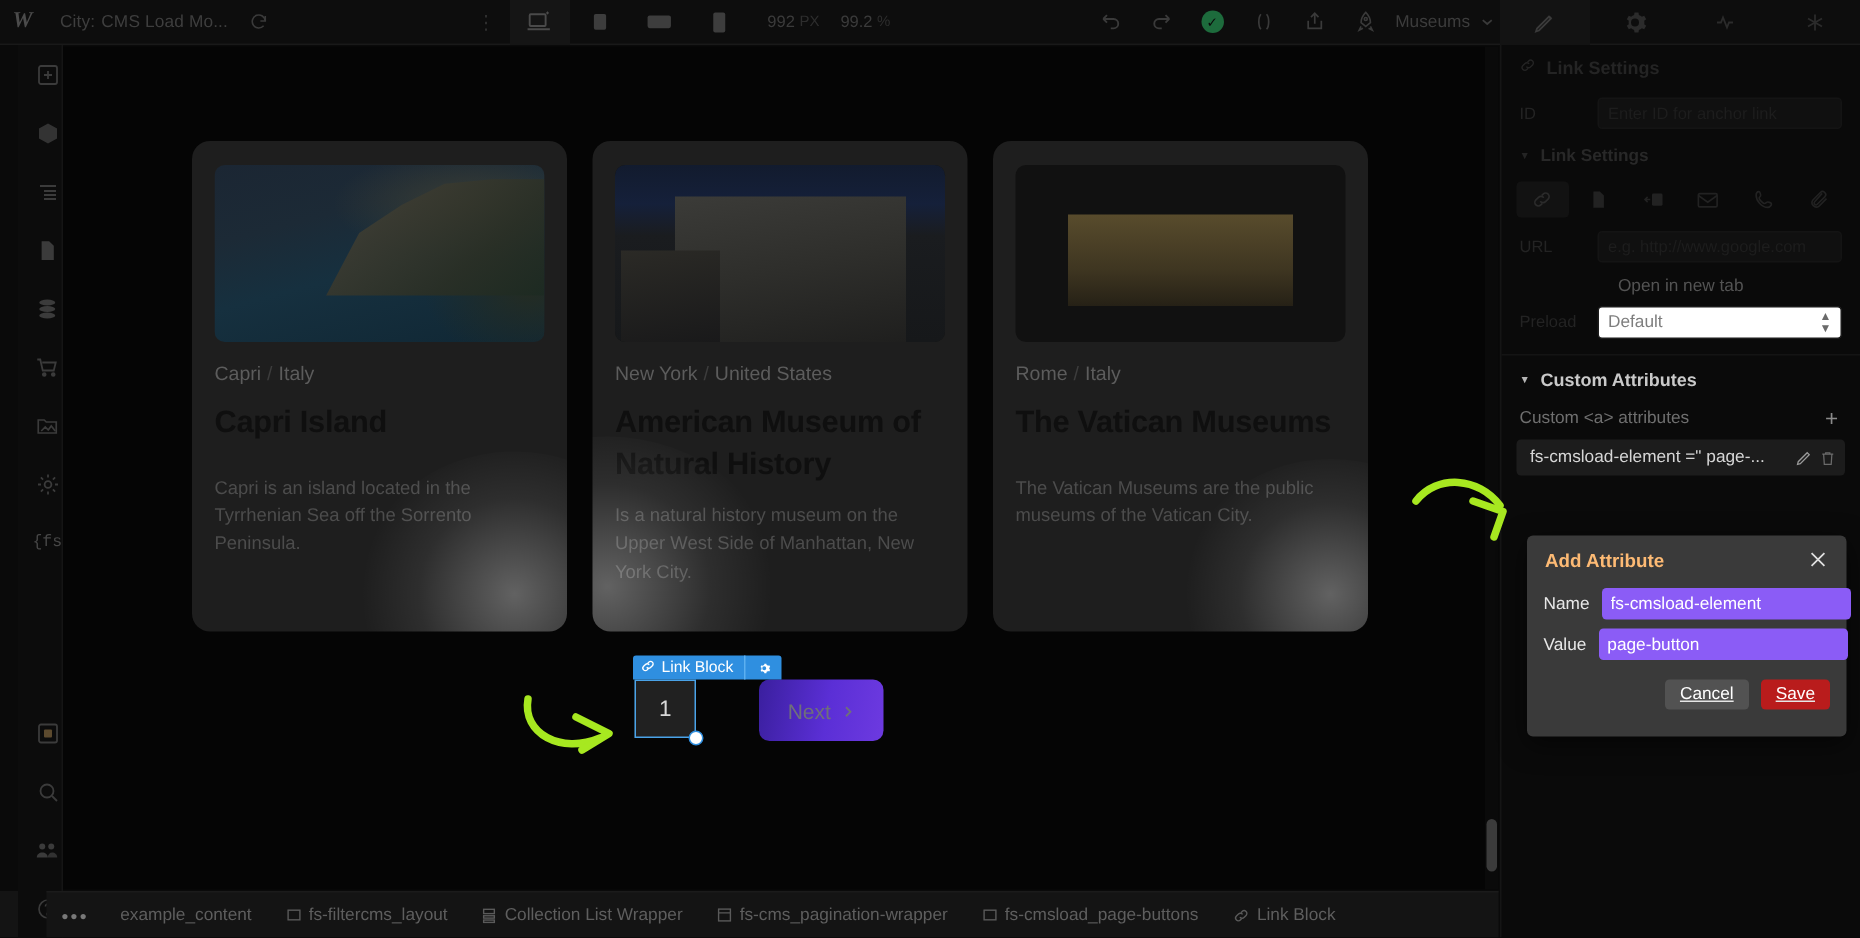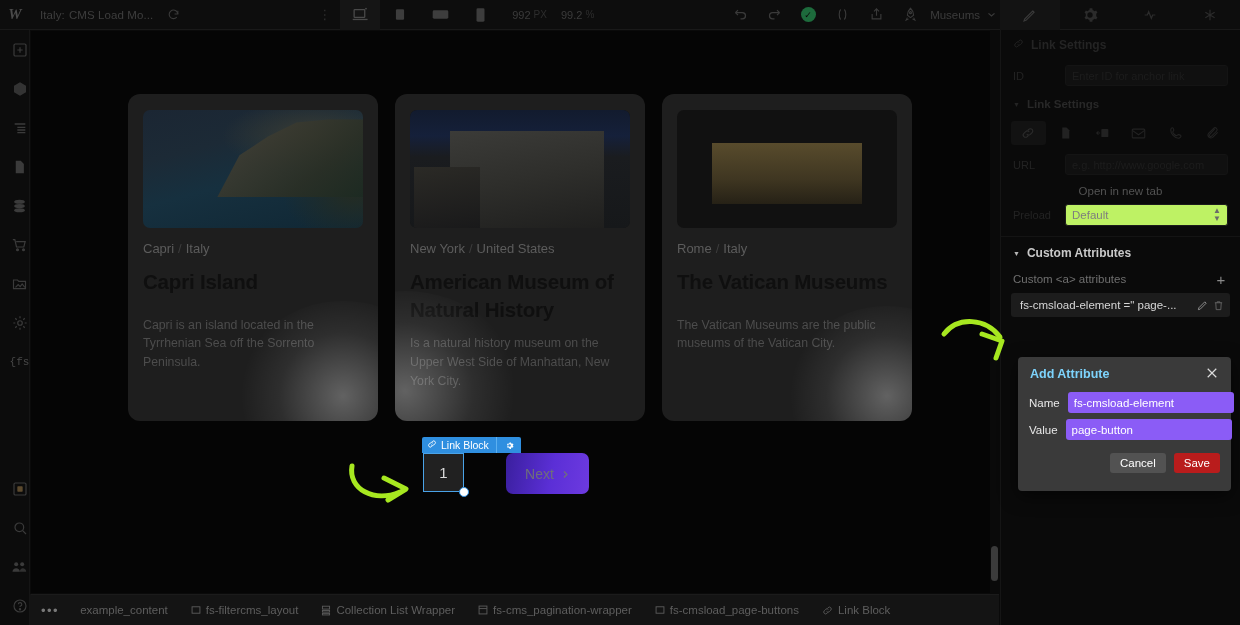--- a/index.html
+++ b/index.html
@@ -49,21 +49,21 @@
   .publish-txt{ font-size:11.5px; color:#3c3c3c; margin-left:2px;}
   .tb-right-panelicons{ display:flex; align-items:center; }
   .tb-pi{
     width:60px;height:30px;display:flex;align-items:center;justify-content:center;
     color:#2b2b2b;
   }
   .tb-pi.sel{ background:#131313; color:#3a3a3a;}
 
   
   #leftbar{
-    position:absolute; left:0; top:30px; width:30px; height:595px;
+    position:absolute; left:12px; top:30px; width:30px; height:595px;
     background:#0c0c0c; display:flex; flex-direction:column; align-items:center;
     z-index:25; border-right:1px solid #151515;padding-left:10px;
   }
   .lb-ic{
     width:30px;height:39px;display:flex;align-items:center;justify-content:center;
     color:#3b3b3b;
   }
   .lb-gap{ flex:1; }
 
   
@@ -208,21 +208,21 @@
     display:flex; align-items:center; padding:4px 10px; gap:2px;
   }
   .lt{
     width:36px;height:24px;display:flex;align-items:center;justify-content:center;
     color:#222; border-radius:3px;
   }
   .lt.sel{ background:#121212; color:#2b2b2b;}
   .newtab{ text-align:center; font-size:11.5px; color:#535353; padding:5px 0 3px;}
   .preload-row{ display:flex;align-items:center;padding:4px 12px;gap:10px;}
   .select{
-    flex:1;height:22px;background:#bef264;border:1px solid #1c1c1c;border-radius:3px;
+    flex:1;height:22px;background:#ffffff;border:1px solid #1c1c1c;border-radius:3px;
     display:flex;align-items:center;justify-content:space-between;
     padding:0 6px;font-size:11.5px;color:#7e7e7e;
   }
   .sel-arrows{ font-size:8px;line-height:8px;color:#6a6a6a;text-align:center;}
   .ca-head{
     display:flex;align-items:center;gap:7px;padding:9px 12px 7px;
     font-size:12px;color:#c9c9c9;font-weight:700;
     border-top:1px solid #141414;
   }
   .ca-sub{
@@ -243,30 +243,30 @@
   
   #addattr{
     position:absolute; left:1018px; top:357px; width:213px; height:134px;
     background:#3a3a3a; border-radius:4px; z-index:40;
     box-shadow:0 5px 18px rgba(0,0,0,.55);
   }
   .aa-title{
     display:flex;align-items:center;justify-content:space-between;
     padding:10px 11px 8px 12px;
   }
-  .aa-title h4{ font-size:12.5px; color:#7dd3fc; font-weight:700;}
+  .aa-title h4{ font-size:12.5px; color:#fdba74; font-weight:700;}
   .aa-x{ color:#dcdcdc; font-size:13px; line-height:1; padding:0 2px;}
   .aa-row{ display:flex;align-items:center;gap:8px; padding:3px 11px; }
   .aa-lbl{ width:40px;text-align:right;font-size:11.5px;color:#e8e8e8;}
   .aa-inp{
     flex:1;height:21px;background:#8b5cf6;border:none;border-radius:3px;
     color:#fff;font-size:11.5px;padding:0 6px;
     font-family:"Liberation Sans", sans-serif;
   }
-  .aa-btns{ display:flex;justify-content:flex-end;gap:8px;padding:10px 11px 0 0;}
+  .aa-btns{ display:flex;justify-content:flex-end;gap:8px;padding:10px 11px 0 0;text-decoration:underline;}
   .aa-btn{
     height:20px;padding:0 10px;border-radius:3px;border:none;
     font-size:11.5px;color:#fff;font-family:"Liberation Sans", sans-serif;
     display:flex;align-items:center;
   }
   .aa-btn.cancel{ background:#525252; }
   .aa-btn.save{ background:#b91c1c; }
 
   
   #breadcrumb{
@@ -288,21 +288,21 @@
     position:absolute; left:0; bottom:0; width:31px; height:31px; background:#141414;
   }
 </style>
 </head>
 <body>
 
 <div id="topbar">
   <div class="wf-logo">
     <span>W</span>
   </div>
-  <span class="page-label">Italy:</span>
+  <span class="page-label">City:</span>
   <span class="page-label" style="margin-left:4px">CMS Load Mo...</span>
   <span class="refresh-ic">
     <svg width="13" height="13" viewBox="0 0 24 24" fill="none" stroke="currentColor" stroke-width="2">
       <path d="M20 11A8 8 0 1 0 18 17"></path>
         <path d="M20 5v6h-6"></path>
     </svg>
   </span>
 
   <div class="tb-spacer"></div>
 

